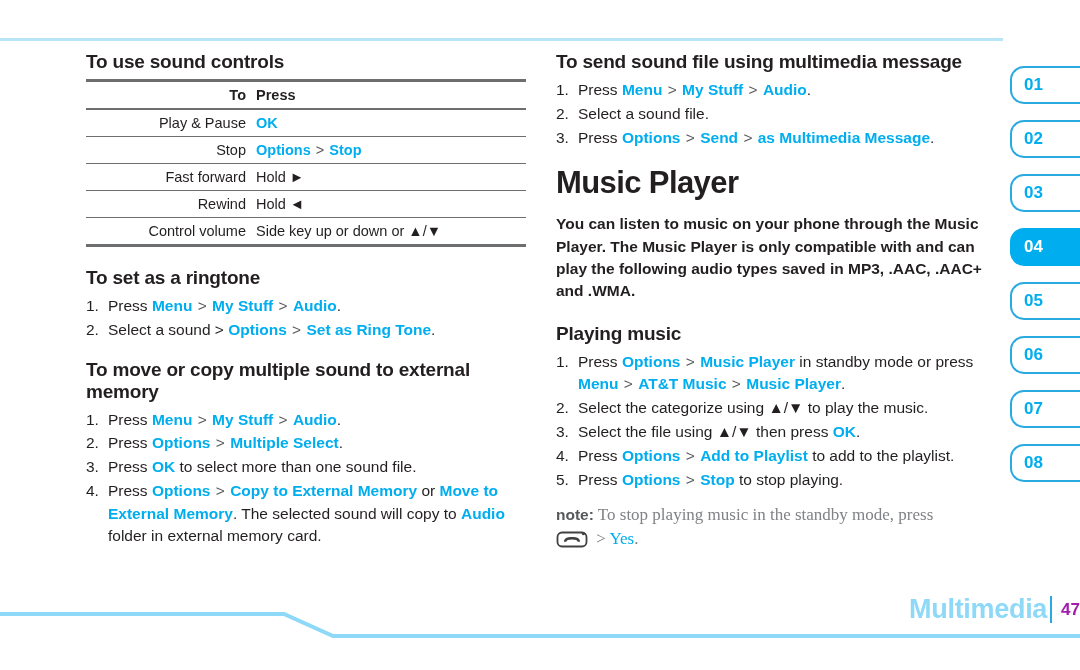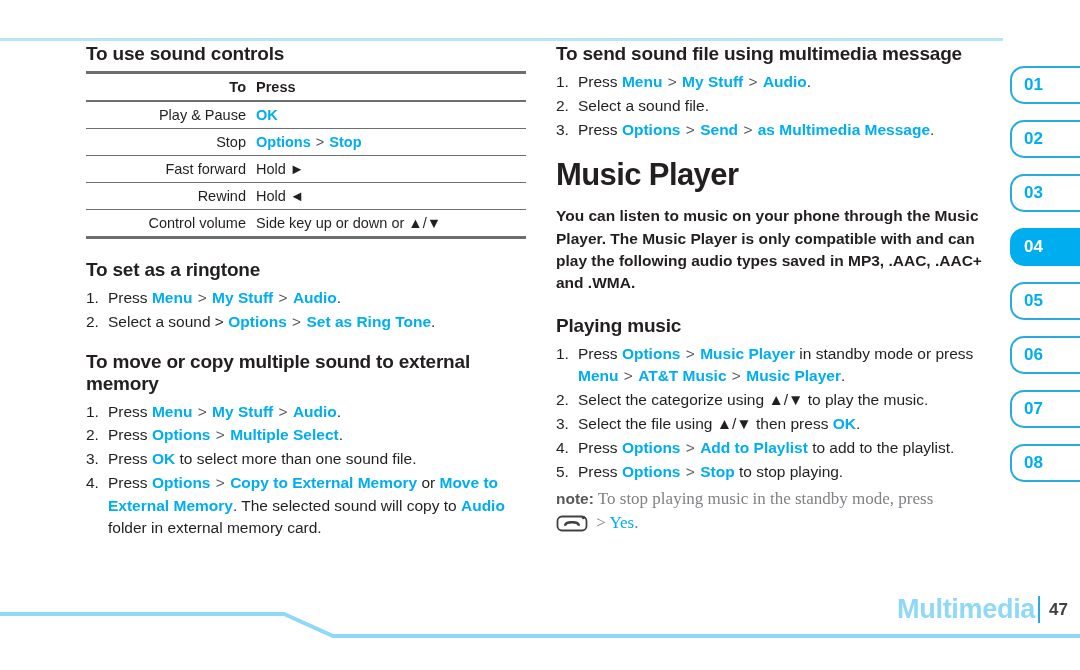--- a/index.html
+++ b/index.html
@@ -29,21 +29,21 @@
     position: absolute;
     left: 0;
     top: 600px;
     width: 1080px;
     height: 52px;
   }
 
   
   .col {
     position: absolute;
-    top: 43px;
+    top: 51px;
   }
   .col-left  { left: 86px;  width: 440px; }
   .col-right { left: 556px; width: 440px; }
 
   
   h2.sec {
     font-size: 19px;
     font-weight: bold;
     letter-spacing: -0.2px;
     margin: 0 0 6px 0;
@@ -122,21 +122,21 @@
   
   .k  { color: #00aeef; font-weight: bold; }
   .gt { color: #58595b; font-weight: normal; padding: 0 1px; }
 
   
   .note {
     font-family: "Liberation Serif", serif;
     font-size: 17px;
     line-height: 1.4;
     color: #808285;
-    margin-top: 4px;
+    margin-top: 12px;
   }
   .note b {
     font-family: "Liberation Sans", sans-serif;
     font-size: 15.5px;
     font-weight: bold;
     color: #58595b;
   }
   .note .k { font-family: "Liberation Serif", serif; font-weight: normal; }
   .keyicon {
     display: inline-block;
@@ -192,23 +192,22 @@
     padding-right: 3px;
   }
   .footer .fbar {
     width: 2px;
     height: 27px;
     background: #29abe2;
   }
   .footer .fpage {
     font-size: 17px;
     font-weight: bold;
-    color: #404040;
+    color: #a21caf;
     padding-left: 9px;
-    padding-right: 12px;
   }
 </style>
 </head>
 <body>
 
 <div class="top-rule"></div>
 
 <svg class="bottom-rule-svg" viewBox="0 0 1080 52" preserveAspectRatio="none">
   <polyline points="0,14 284,14 333,36 1080,36" fill="none" stroke="#8ed8f8" stroke-width="4"></polyline>
 </svg>

